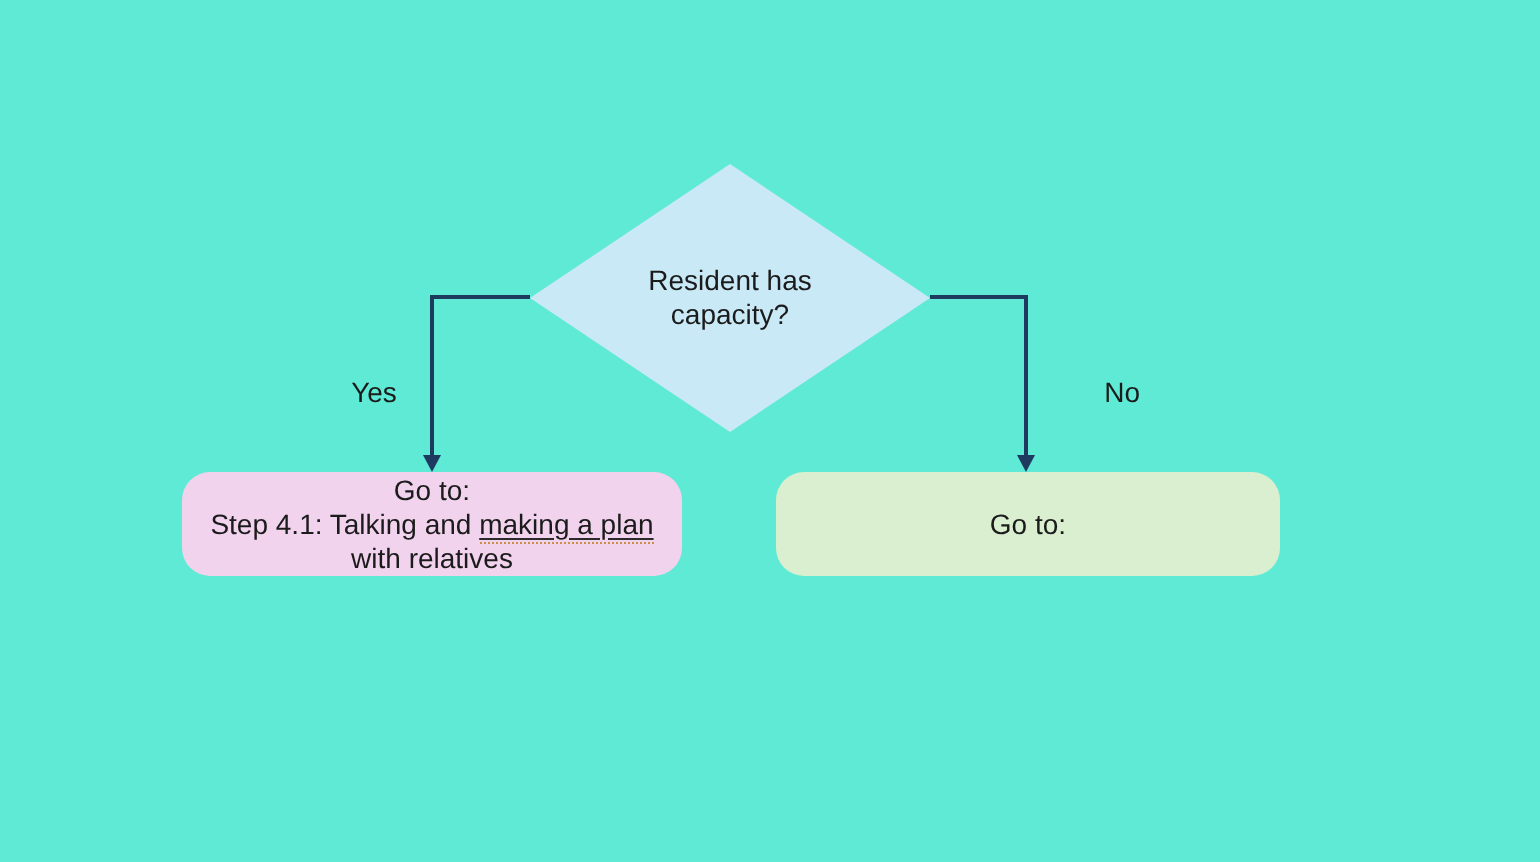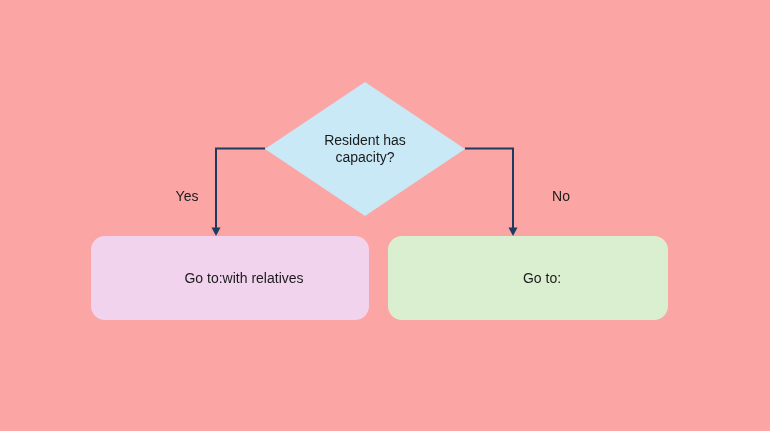--- a/index.html
+++ b/index.html
@@ -4,21 +4,21 @@
 <style>
   html, body {
     margin: 0;
     padding: 0;
     background: #ffffff;
   }
   .stage {
     position: relative;
     width: 770px;
     height: 431px;
-    background: #fca5a5;
+    background: #5eead4;
     overflow: hidden;
     font-family: "Liberation Sans", sans-serif;
     color: #1b1b1b;
   }
   .layer {
     position: absolute;
     left: 0;
     top: 0;
   }
   .q {
@@ -37,30 +37,29 @@
     width: 50px;
     font-size: 14px;
     line-height: 16px;
     color: #1b1b1b;
   }
   .lbl.yes { left: 162px; text-align: center; }
   .lbl.no  { left: 520px; text-align: right; }
   .box {
     position: absolute;
     top: 236px;
-    height: 84px;
+    height: 52px;
     border-radius: 14px;
     display: flex;
-    flex-direction: row;
+    flex-direction: column;
     justify-content: center;
     align-items: center;
     font-size: 14px;
     line-height: 17px;
     text-align: center;
-    padding-left: 28px;
   }
   .box.pink  { left: 91px;  width: 250px; background: #f2d3ee; }
   .box.green { left: 388px; width: 252px; background: #d9efd0; }
   .box .line { white-space: nowrap; }
   .ul {
     text-decoration: underline;
     text-decoration-color: #2b2b2b;
     text-underline-offset: 2px;
     border-bottom: 1px dotted #cc8f47;
     padding-bottom: 1px;
@@ -83,20 +82,21 @@
   </svg>
 
   <div class="q">Resident has capacity?</div>
 
   <div class="lbl yes">Yes</div>
 
   <div class="lbl no">No</div>
 
   <div class="box pink" style="background-color: rgb(242, 211, 238);">
     <div class="line">Go to:</div>
+    <div class="line"><span>Step 4.1: Talking and </span><span class="ul">making a plan</span></div>
     <div class="line">with relatives</div>
   </div>
 
   <div class="box green" style="background-color: rgb(217, 239, 208);">
     <div class="line">Go to:</div>
   </div>
 
 </div>
 
 </body></html>

